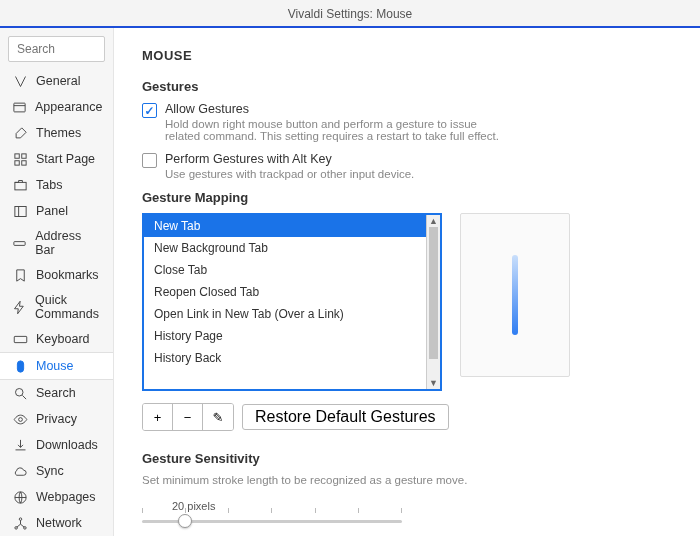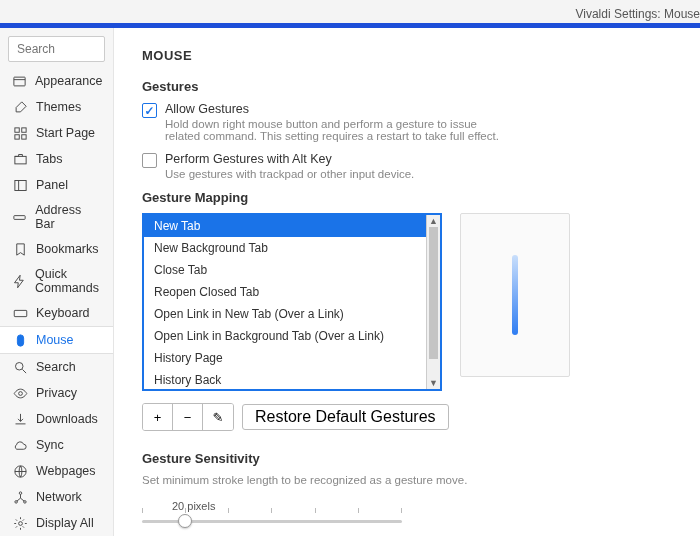--- a/index.html
+++ b/index.html
@@ -1,17 +1,17 @@
 <!DOCTYPE html>
 <html><head>
 <meta charset="utf-8">
 <style>
 * { box-sizing: border-box; margin: 0; padding: 0; }
 body { font-family: -apple-system, "Segoe UI", Arial, sans-serif; font-size: 13px; color: #333; background: #fff; width: 700px; height: 536px; overflow: hidden; }
-.titlebar { height: 28px; background: #f4f4f4; border-bottom: 5px solid #1d4ed8; text-align: right; line-height: 28px; font-size: 12px; color: #555; }
+.titlebar { height: 28px; background: #f4f4f4; border-bottom: 2px solid #1d4ed8; text-align: center; line-height: 28px; font-size: 12px; color: #555; }
 .layout { display: flex; height: calc(100% - 28px); }
 .sidebar { width: 114px; background: #f6f6f6; border-right: 1px solid #e5e5e5; padding-top: 8px; overflow: hidden; }
 .search-wrap { padding: 0 8px 6px; }
 .search { width: 100%; height: 26px; border: 1px solid #ccc; border-radius: 2px; padding: 0 8px; font-size: 12px; background: #fff; }
 .nav-item { display: flex; align-items: center; gap: 8px; padding: 5px 12px; font-size: 12.5px; color: #333; cursor: pointer; }
 .nav-item.active { color: #1a73e8; background: #fff; border-top: 1px solid #e0e0e0; border-bottom: 1px solid #e0e0e0; }
 .nav-item.active svg { stroke: #1a73e8; fill: #1a73e8; }
 .nav-icon { width: 16px; height: 16px; display: inline-flex; align-items: center; justify-content: center; }
 .nav-icon svg { width: 15px; height: 15px; stroke: #444; fill: none; stroke-width: 1.5; }
 .main { flex: 1; padding: 20px 28px 0 28px; overflow-y: auto; }
@@ -53,20 +53,28 @@
 
 <div class="layout">
   <aside class="sidebar">
     <div class="search-wrap">
       <input class="search" placeholder="Search" style="">
     </div>
 
     <div class="nav-item">
       <span class="nav-icon">
           <svg viewBox="0 0 24 24">
+            <path d="M4 4l8 16 8-16" fill="none"></path>
+          </svg>
+        </span>
+      <span>General</span>
+    </div>
+    <div class="nav-item">
+      <span class="nav-icon">
+          <svg viewBox="0 0 24 24">
             <rect x="3" y="5" width="18" height="14" rx="1"></rect>
             <line x1="3" y1="9" x2="21" y2="9"></line>
           </svg>
         </span>
       <span>Appearance</span>
     </div>
     <div class="nav-item">
       <span class="nav-icon">
           <svg viewBox="0 0 24 24">
             <path d="M14 3l7 7-9 9H5v-7z"></path>
@@ -237,21 +245,20 @@
 
     <div class="section-title">Gesture Mapping</div>
 
     <div class="mapping-row">
       <div class="list-box">
         <div class="list-item selected">New Tab</div>
         <div class="list-item">New Background Tab</div>
         <div class="list-item">Close Tab</div>
         <div class="list-item">Reopen Closed Tab</div>
         <div class="list-item">Open Link in New Tab (Over a Link)</div>
-        <div class="list-item">Open Link in Background Tab (Over a Link)</div>
         <div class="list-item">History Page</div>
         <div class="list-item">History Back</div>
 
         <div class="list-scroll">
           <div class="arrow">▲</div>
           <div class="thumb"></div>
           <div class="arrow" style="position:absolute;bottom:0;left:0;right:0">▼</div>
         </div>
       </div>
       <div class="preview">

